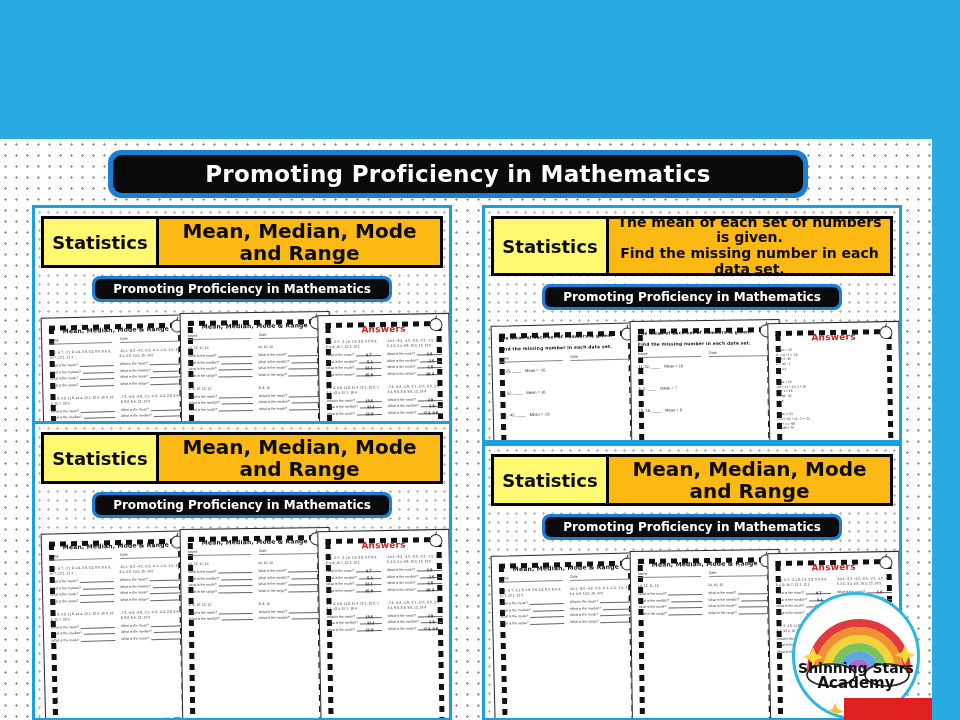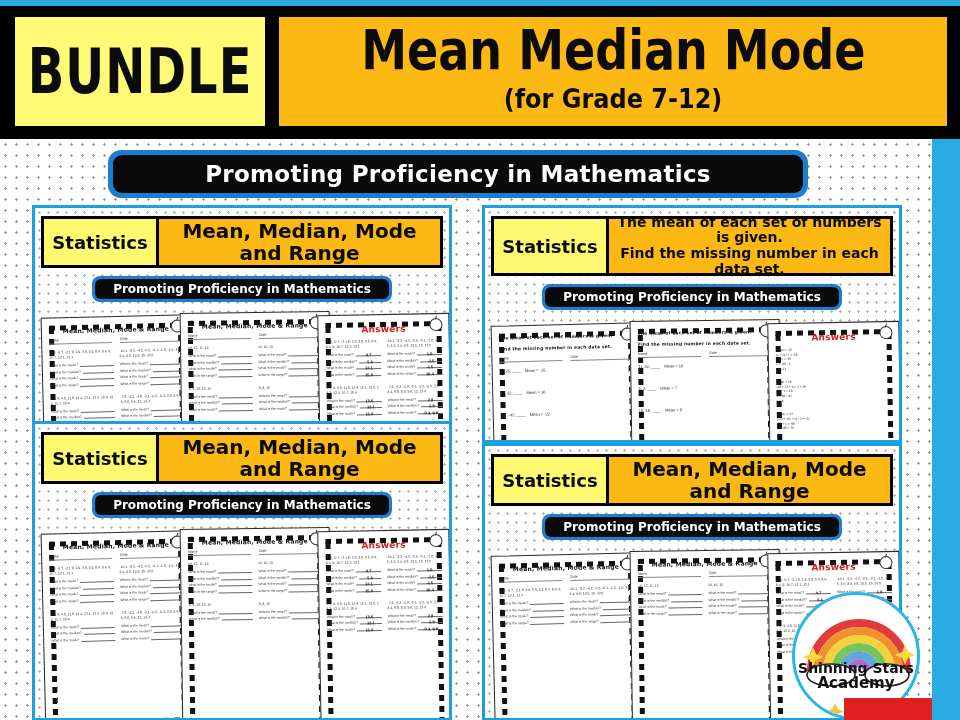--- a/index.html
+++ b/index.html
@@ -300,29 +300,20 @@
     width: 88px; height: 22px;
     background: #E02020;
     z-index: 9;
   }
 </style>
 </head>
 <body>
 
 <div id="cover">
 
-  <div class="header-bar">
-    <div class="bundle-box">
-      <div class="bundle-text">BUNDLE</div>
-    </div>
-    <div class="title-box">
-      <div class="title-main">Mean Median Mode</div>
-      <div class="title-sub">(for Grade 7-12)</div>
-    </div>
-  </div>
 
   <div class="body-panel">
 
     <div class="tagline-wrap">
       <div class="tagline">
         <span class="tagline-text">Promoting Proficiency in Mathematics</span>
       </div>
     </div>
 
     <div class="cards">

